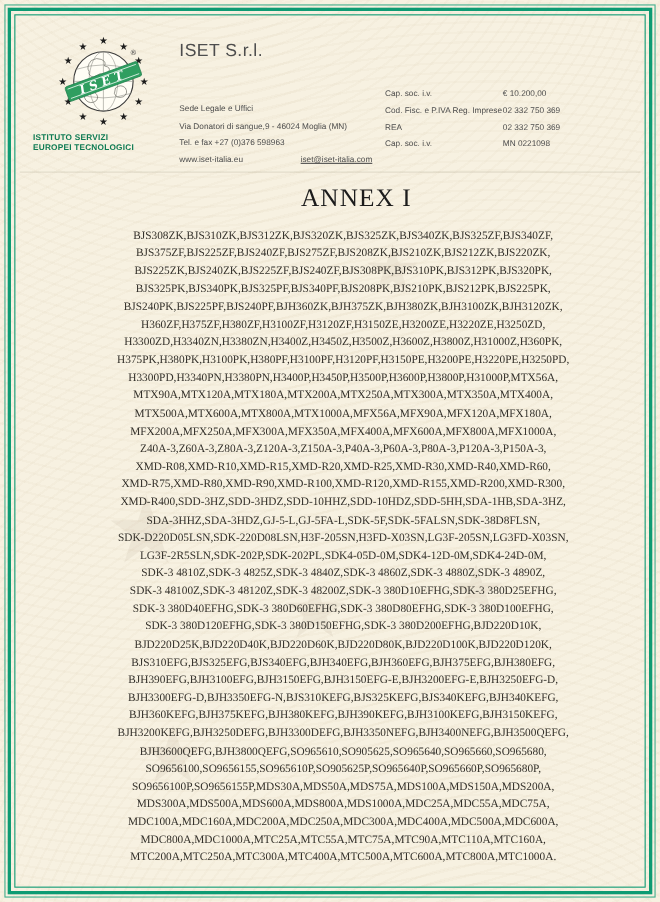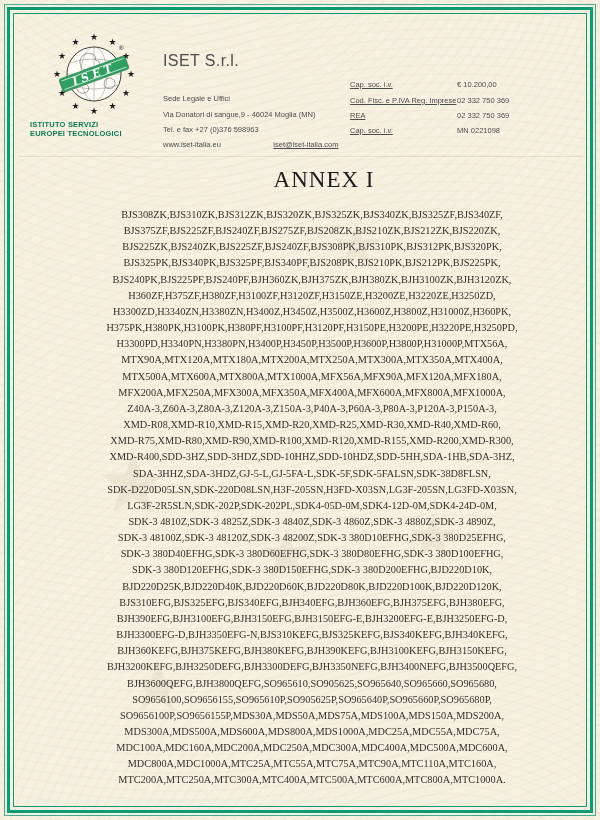--- a/index.html
+++ b/index.html
@@ -14,25 +14,25 @@
   .frame{position:absolute;pointer-events:none;}
   .frame-outer{inset:4px;border:1px solid #3fae8c;}
   .frame-mid{inset:7px;border:3px solid #0e9b73;}
   .frame-inner{inset:13px;border:1px solid #0e9b73;}
   .wm{position:absolute;color:rgba(140,125,95,0.09);font-family:"DejaVu Sans",sans-serif;line-height:1;}
   .logo-svg{position:absolute;left:45px;top:30px;}
   .logo-caption{
     position:absolute;left:30px;top:120px;width:133px;text-align:left;
     font-size:7.5px;font-weight:bold;color:#0d7a52;line-height:9px;letter-spacing:0.2px;
   }
-  .company{position:absolute;left:163px;top:52px;font-size:16px;color:#4d4d4d;letter-spacing:0.4px;}
+  .company{position:absolute;left:163px;top:38px;font-size:16px;color:#4d4d4d;letter-spacing:0.4px;}
   .addr{position:absolute;left:163px;font-size:7.5px;color:#4d4d4d;white-space:nowrap;margin-top:14px;}
   .r1{top:80px;} .r2{top:96px;} .r3{top:111px;} .r4{top:126px;}
   .reg-row{position:absolute;left:350px;width:235px;font-size:7.5px;color:#4d4d4d;white-space:nowrap;}
-  .reg-label{display:inline-block;width:105px;text-decoration:underline;}
+  .reg-label{display:inline-block;width:105px;}
   .email-link{text-decoration:underline;color:#4d4d4d;padding-left:44px;}
   .header-rule{position:absolute;left:18px;right:18px;top:156px;border-top:1px solid rgba(120,110,90,0.16);}
   .doc-title{
     position:absolute;left:24px;top:167px;width:600px;text-align:center;
     font-family:"Liberation Serif",serif;font-size:23px;color:#1c1c1c;letter-spacing:1px;
   }
   .codes{
     position:absolute;left:98px;top:207px;width:428px;text-align:center;
     font-family:"Liberation Serif",serif;font-size:10.3px;line-height:16.15px;color:#33302a;
   }

